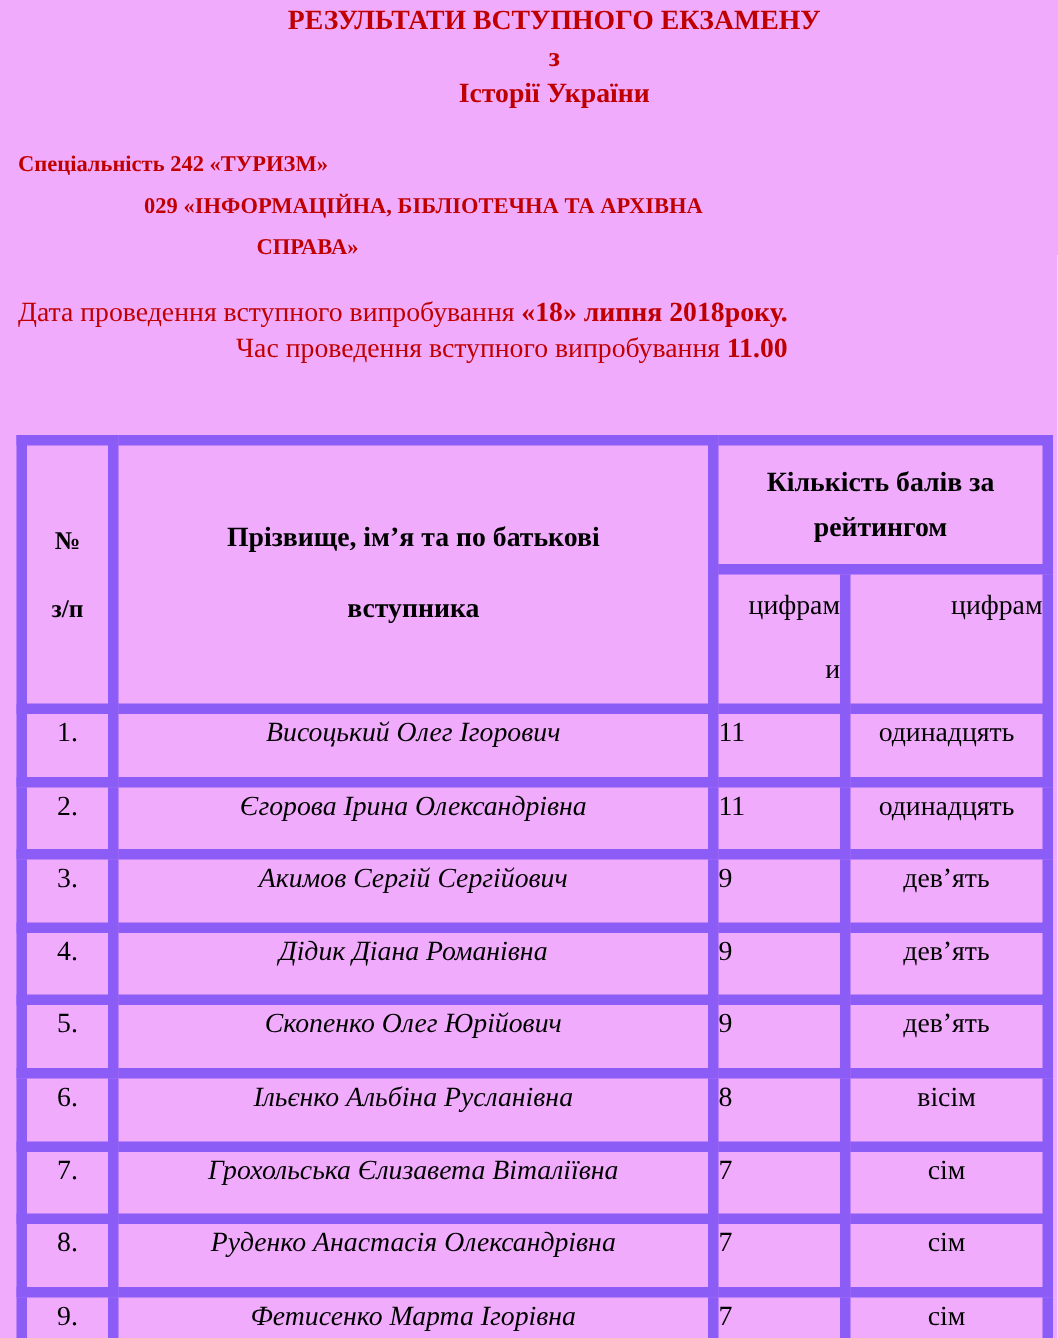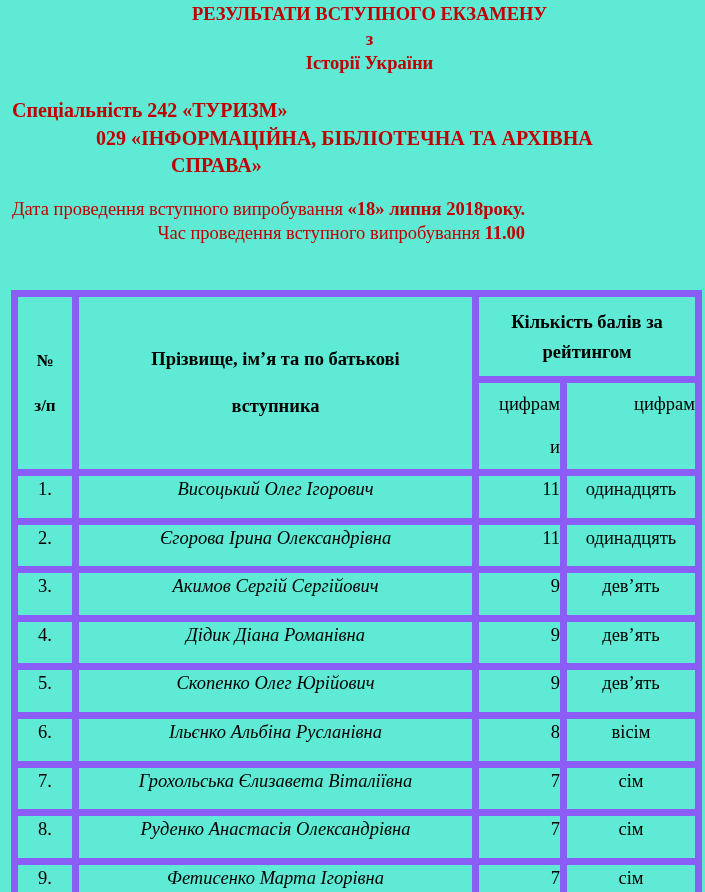--- a/index.html
+++ b/index.html
@@ -1,20 +1,20 @@
 <!DOCTYPE html>
 <html><head>
 <meta charset="utf-8">
 <style>
   html, body { margin: 0; padding: 0; background: #ffffff; }
   .page {
     position: relative;
     width: 705px;
     height: 892px;
-    background: #5eead4;
+    background: #f0abfc;
     font-family: "Liberation Serif", "DejaVu Serif", serif;
     color: #000000;
     overflow: hidden;
   }
   
   .title-block {
     position: absolute;
     top: 0;
     left: 0;
     width: 100%;
@@ -29,21 +29,21 @@
     white-space: nowrap;
   }
   
   .spec-block {
     position: absolute;
     top: 97px;
     left: 0;
     width: 100%;
     color: #c00000;
     font-weight: 700;
-    font-size: 20px;
+    font-size: 15px;
     line-height: 27.5px;
     white-space: nowrap;
   }
   .spec-line-1 { padding-left: 12px; }
   .spec-line-2 { padding-left: 96px; }
   .spec-line-3 { padding-left: 171px; }
   
   .date-block {
     position: absolute;
     top: 198px;
@@ -99,21 +99,21 @@
     padding-top: 1px;
   }
   
   tr.drow { height: 48.6px; }
   tr.drow td {
     vertical-align: top;
     line-height: 26px;
   }
   td.c-num  { text-align: center; }
   td.c-name { text-align: center; padding-left: 7px; font-style: italic; }
-  td.c-dig  { text-align: right; }
+  td.c-dig  { text-align: left; }
   td.c-word { text-align: center; }
 </style>
 </head>
 <body>
 
 <div class="page">
 
   <div class="title-block">
     <div class="blk">РЕЗУЛЬТАТИ ВСТУПНОГО ЕКЗАМЕНУ</div>
     <div class="blk">з</div>

